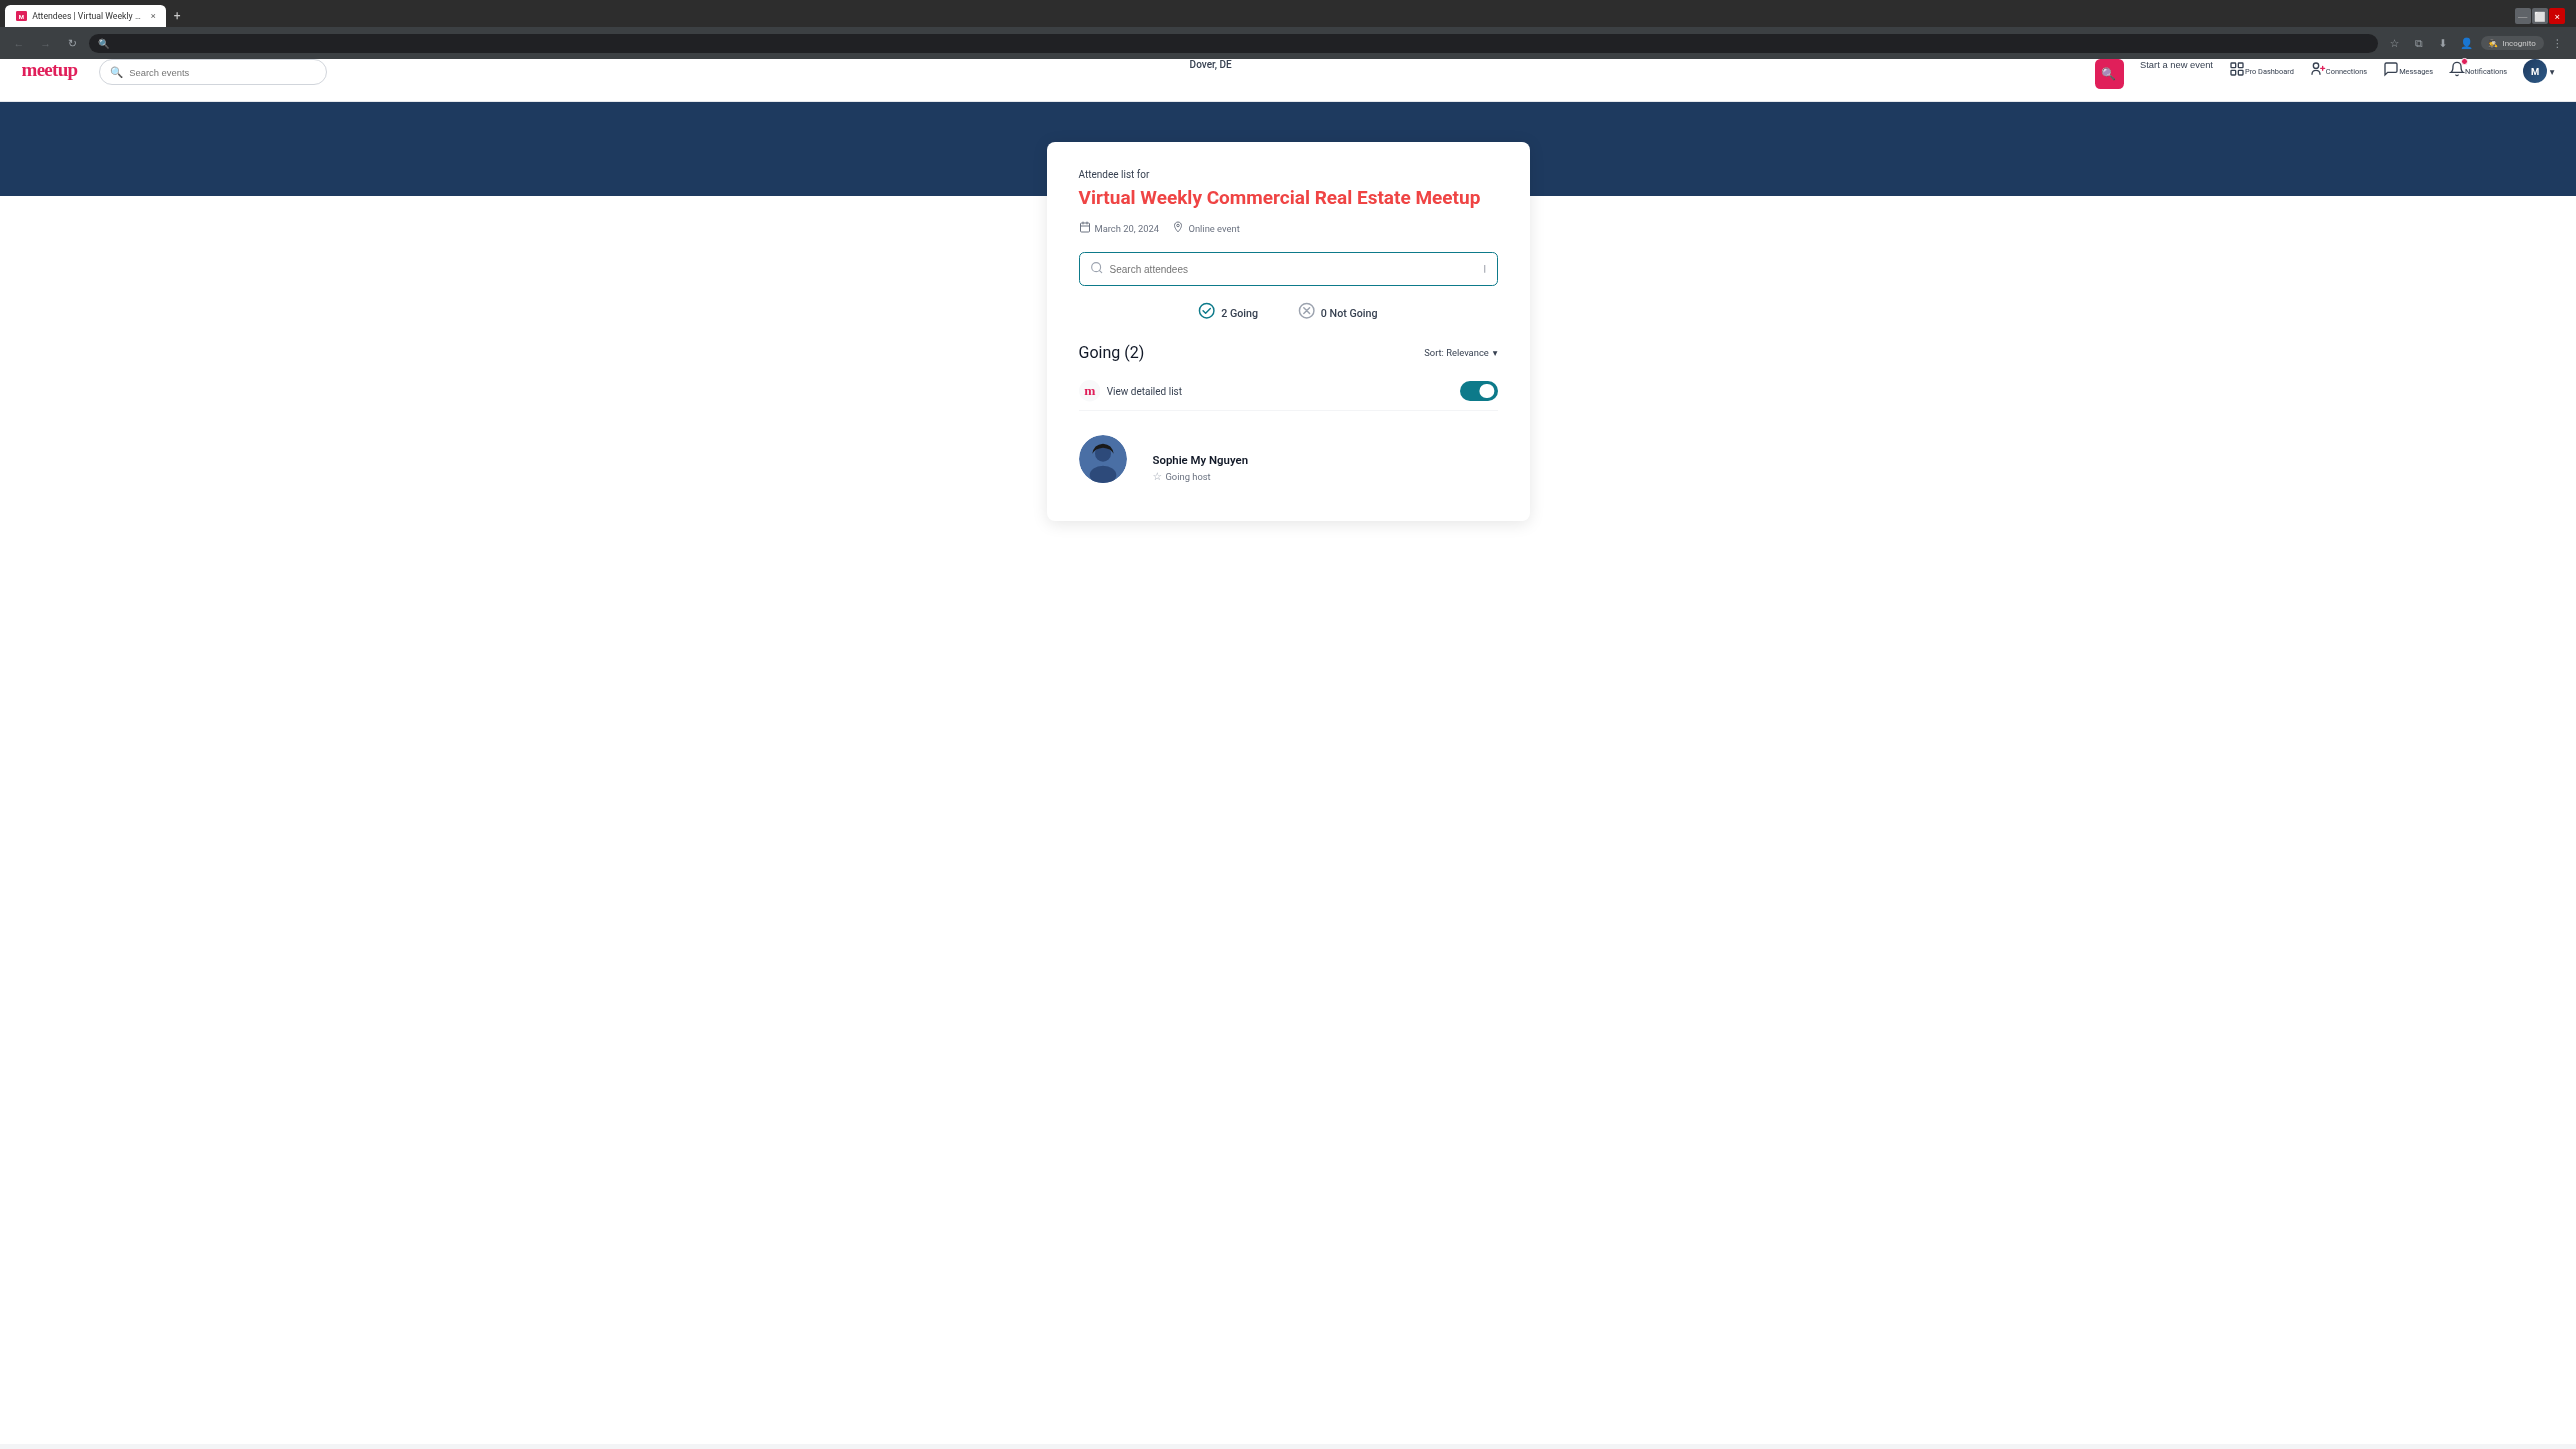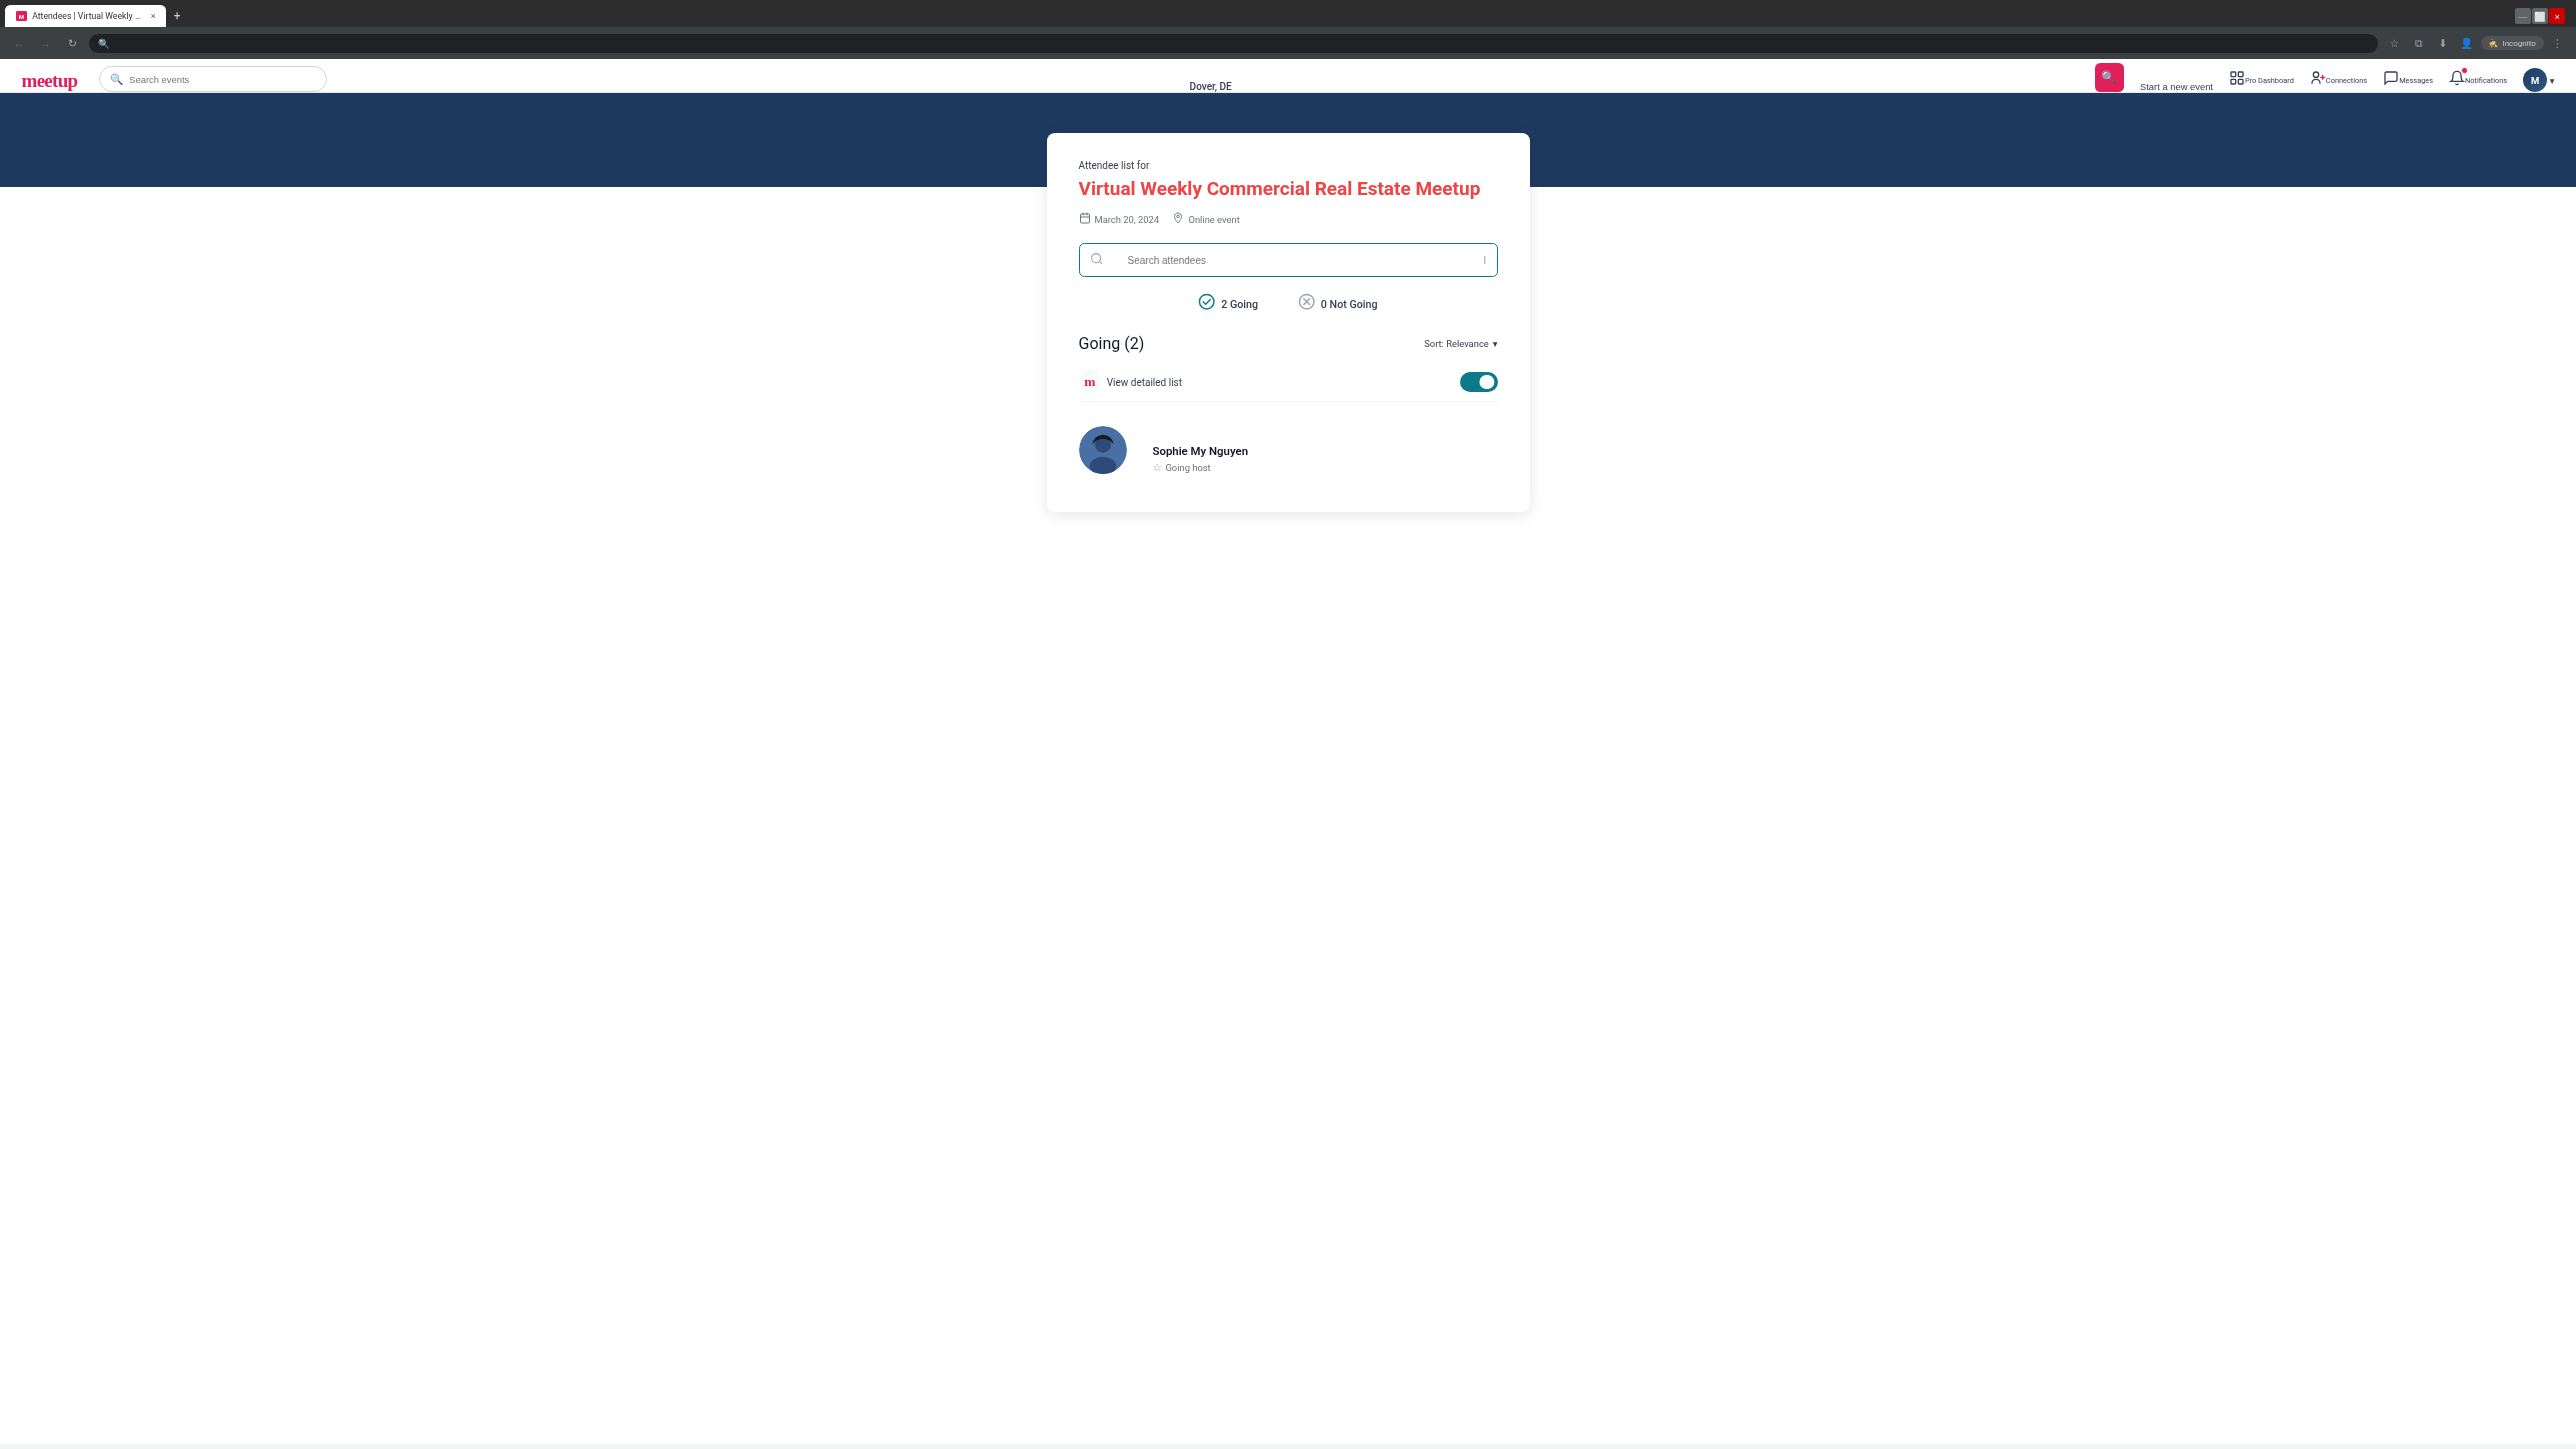--- a/index.html
+++ b/index.html
@@ -19,21 +19,21 @@
     .browser-btn.disabled { opacity: 0.4; cursor: default; }
     .address-bar { flex: 1; display: flex; align-items: center; background: #202124; border-radius: 13.4px; padding: 4px 9.4px; gap: 5.4px; }
     .address-bar-url { flex: 1; color: #e8eaed; font-size: 8.7px; }
     .browser-actions { display: flex; align-items: center; gap: 2.7px; }
     .incognito-badge { display: flex; align-items: center; gap: 4px; background: rgba(255,255,255,0.1); border-radius: 8px; padding: 2.7px 8px; color: #ccc; font-size: 8px; cursor: pointer; }
 
     
     .app { background: #ffffff; min-height: calc(100vh - 64px); }
 
     
-    .navbar { display: flex; align-items: flex-end; padding: 0 21.5px; height: 34px; background: #ffffff; border-bottom: 0.7px solid #e5e7eb; gap: 16px; }
+    .navbar { display: flex; align-items: flex-start; padding: 0 21.5px; height: 43px; background: #ffffff; border-bottom: 0.7px solid #e5e7eb; gap: 16px; }
     .logo { color: #e01f5a; font-size: 19px; font-weight: 900; font-family: Georgia, serif; letter-spacing: -0.7px; margin-right: 5.4px; }
     .search-bar { display: flex; align-items: center; gap: 5.4px; border: 0.7px solid #d1d5db; border-radius: 13.4px; padding: 5.4px 10.7px; flex: 1; max-width: 228px; background: #fff; }
     .search-bar input { border: none; outline: none; font-size: 9.4px; color: #374151; width: 100%; background: transparent; }
     .search-bar .search-icon { color: #9ca3af; font-size: 10.7px; }
     .location-display { font-size: 10px; color: #374151; font-weight: 500; flex: 1; text-align: center; }
     .search-btn { background: #e01f5a; border: none; border-radius: 5.4px; width: 29.5px; height: 29.5px; display: flex; align-items: center; justify-content: center; cursor: pointer; color: white; font-size: 12px; }
     .start-group-btn { font-size: 9.4px; color: #374151; font-weight: 500; cursor: pointer; border: none; background: none; white-space: nowrap; }
     .nav-actions { display: flex; align-items: center; gap: 16px; }
     .nav-item { display: flex; flex-direction: row; align-items: center; gap: 0; cursor: pointer; min-width: 40px; position: relative; }
     .nav-item .nav-icon { font-size: 16px; color: #374151; position: relative; }
@@ -49,21 +49,21 @@
     
     .main-content { display: flex; justify-content: center; padding: 0 16px 27px; margin-top: -54px; }
     .content-card { background: #ffffff; border-radius: 8px; padding: 27px 32px; width: 100%; max-width: 483px; box-shadow: 0 2.7px 16px rgba(0,0,0,0.1); }
 
     .attendee-list-label { font-size: 10px; color: #374151; margin-bottom: 5.4px; }
     .event-title { font-size: 19px; font-weight: 700; color: #ef4444; line-height: 1.3; margin-bottom: 10.7px; }
     .event-meta { display: flex; align-items: center; gap: 13.4px; margin-bottom: 16px; }
     .event-meta-item { display: flex; align-items: center; gap: 4px; font-size: 9.4px; color: #6b7280; }
     .event-meta-item .meta-icon { font-size: 10.7px; }
 
-    .attendee-search { display: flex; align-items: center; gap: 24px; border: 1.3px solid #0d7a8a; border-radius: 5.4px; padding: 8px 10.7px; margin-bottom: 16px; }
+    .attendee-search { display: flex; align-items: center; gap: 6px; border: 1.3px solid #0d7a8a; border-radius: 5.4px; padding: 8px 10.7px; margin-bottom: 16px; }
     .attendee-search input { border: none; outline: none; font-size: 10px; color: #374151; flex: 1; background: transparent; }
 
     .status-tabs { display: flex; align-items: center; justify-content: center; gap: 40px; margin-bottom: 19px; }
     .status-tab { display: flex; align-items: center; gap: 5.4px; font-size: 10.7px; font-weight: 500; cursor: pointer; }
     .status-tab.going { color: #374151; }
     .status-tab.not-going { color: #374151; }
     .status-icon { font-size: 14.8px; }
     .status-icon.check { color: #0d7a8a; }
     .status-icon.cross { color: #9ca3af; }
 

